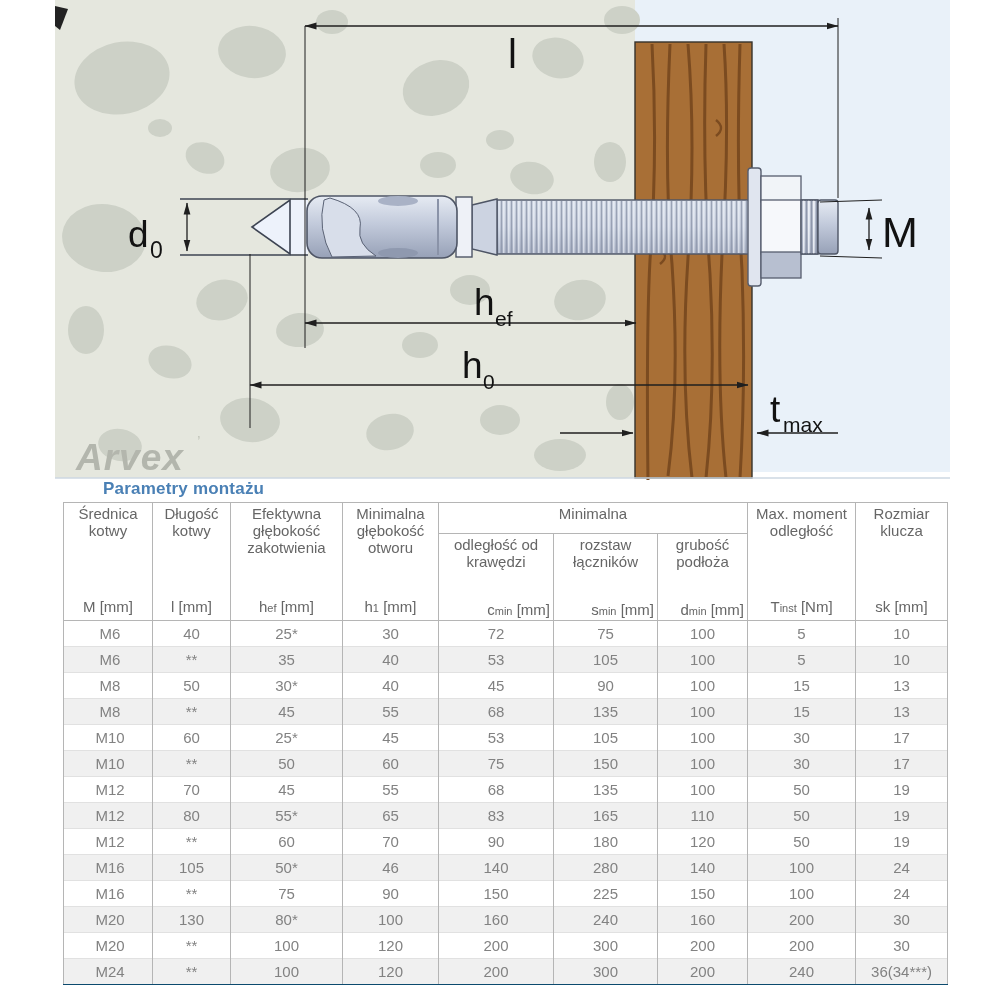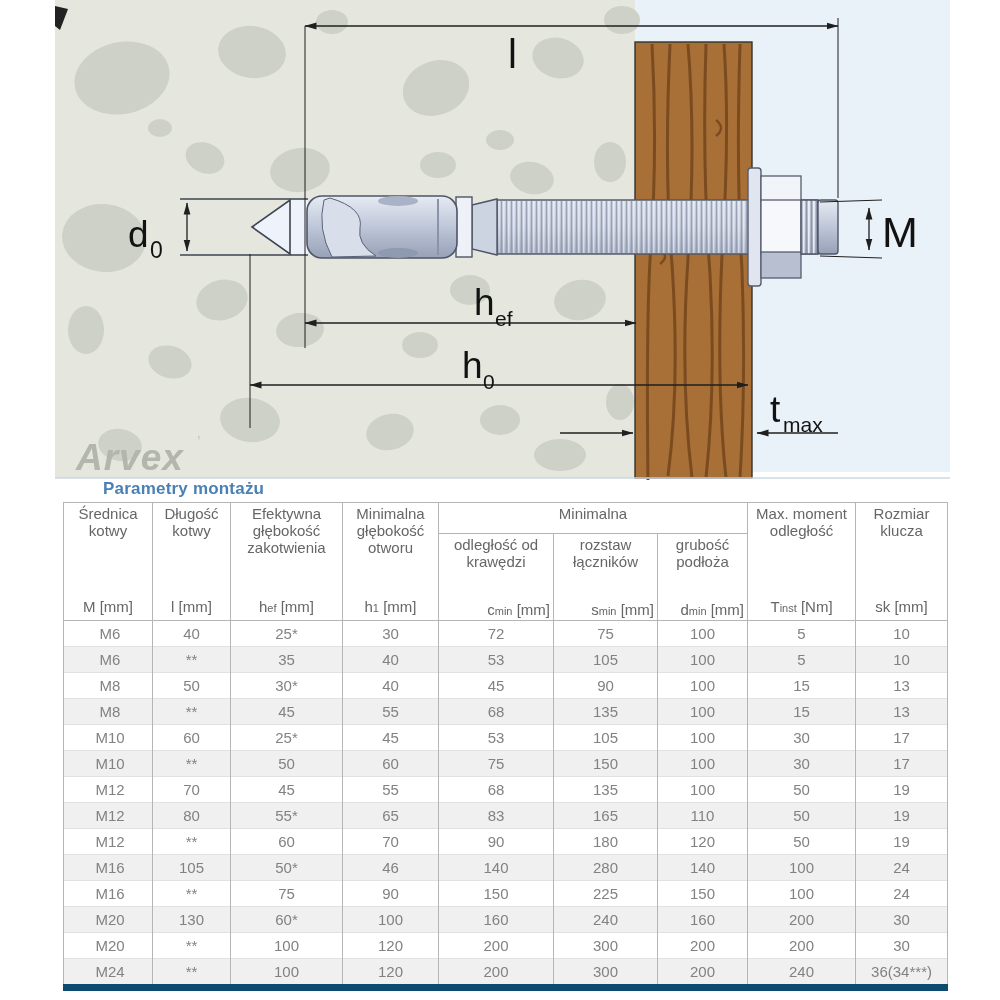--- a/index.html
+++ b/index.html
@@ -15,21 +15,21 @@
   .th-inner{display:flex;flex-direction:column;align-items:center;justify-content:space-between;}
   .th-tall .th-inner{height:110px;}
   .th-sub .th-inner{height:82px;align-items:flex-end;}
   .th-group{height:26px;vertical-align:middle;}
   .th-title{line-height:1.12;padding-top:1px;}
   .th-unit{display:flex;align-items:flex-start;justify-content:center;white-space:pre;}
   .th-unit .sub{font-size:11px;transform:translateY(4px);}
   .params-table td{color:#828282;text-align:center;border-left:1px solid #b5b5b5;
         border-right:1px solid #b5b5b5;border-top:1px solid #e1e1e1;height:25px;padding:0 3px;}
   .params-table tbody tr:nth-child(even){background:#f0f0f0;}
-  .params-table tbody tr:last-child td{border-bottom:7px solid #0c4a6e;}
+  .params-table tbody tr:last-child td{border-bottom:1px solid #0c4a6e;}
   .params-table td.c0{text-align:center;padding-left:7px;}
   svg text{font-family:"Liberation Sans", sans-serif;}
 </style>
 </head>
 <body>
 
 <div class="page">
 
   <div class="diagram-wrap">
   <svg width="1000" height="480" viewBox="0 0 1000 480">
@@ -375,21 +375,21 @@
           <td>90</td>
           <td>150</td>
           <td>225</td>
           <td>150</td>
           <td>100</td>
           <td>24</td>
         </tr>
         <tr>
           <td class="c0">M20</td>
           <td>130</td>
-          <td>60*</td>
+          <td>80*</td>
           <td>100</td>
           <td>160</td>
           <td>240</td>
           <td>160</td>
           <td>200</td>
           <td>30</td>
         </tr>
         <tr>
           <td class="c0">M20</td>
           <td>**</td>

